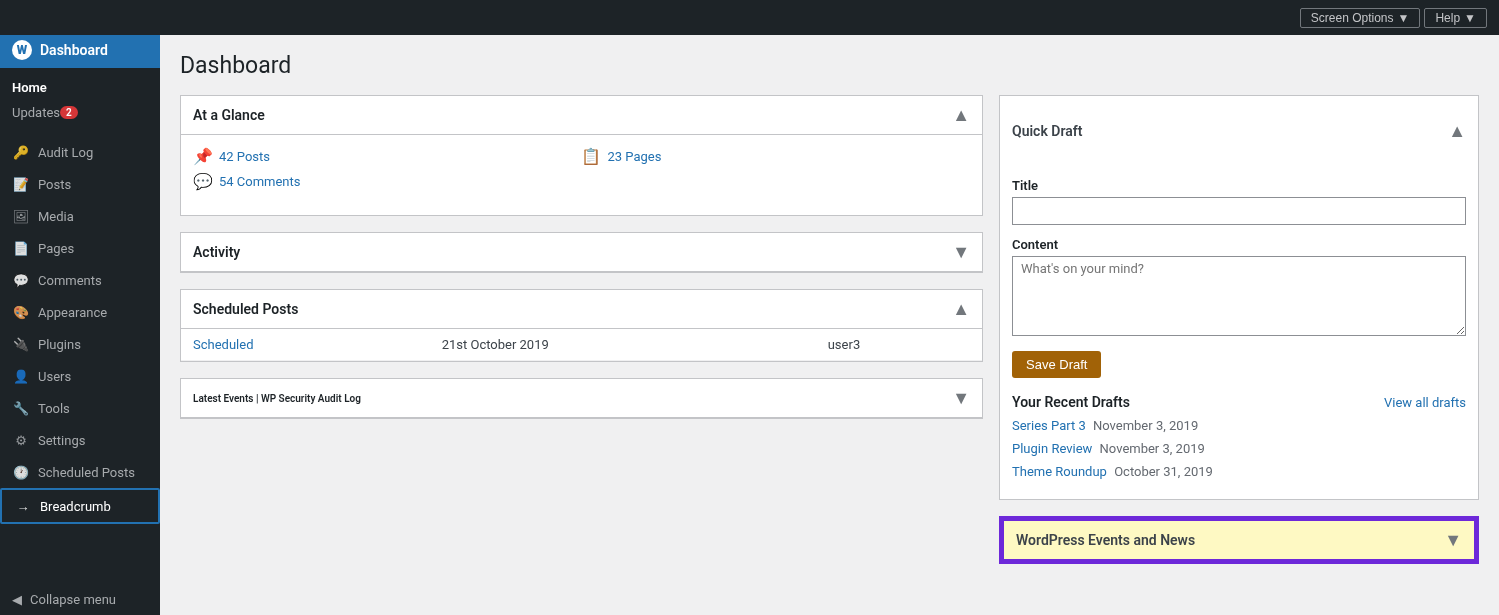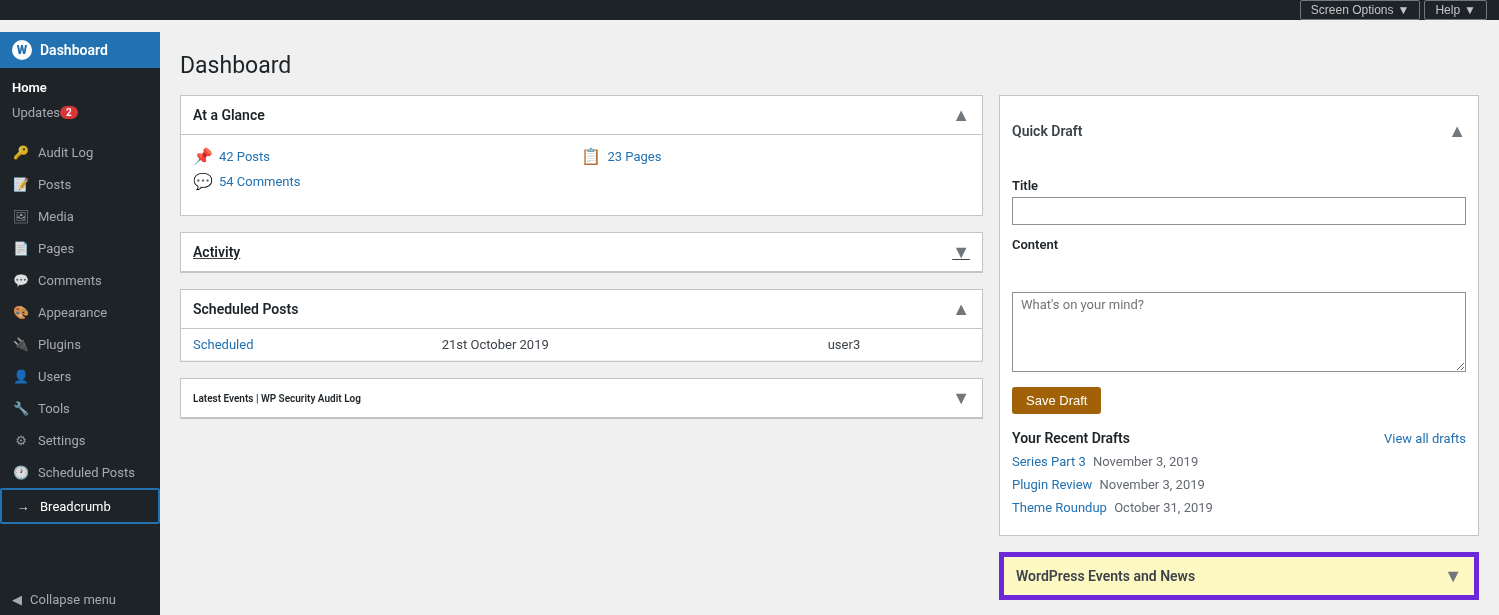--- a/index.html
+++ b/index.html
@@ -1,19 +1,19 @@
 <!DOCTYPE html>
 <html><head>
   <meta charset="utf-8">
   <style>
     * { box-sizing: border-box; margin: 0; padding: 0; }
     body { font-family: -apple-system, BlinkMacSystemFont, "Segoe UI", Roboto, sans-serif; font-size: 13px; background: #f0f0f1; color: #3c434a; display: flex; height: 615px; overflow: hidden; }
 
     
-    .top-bar { position: fixed; top: 0; left: 0; right: 0; height: 20px; background: #1d2327; display: flex; align-items: center; justify-content: flex-end; padding: 0 12px; gap: 4px; z-index: 100; }
+    .top-bar { position: fixed; top: 0; left: 0; right: 0; height: 35px; background: #1d2327; display: flex; align-items: center; justify-content: flex-end; padding: 0 12px; gap: 4px; z-index: 100; }
     .top-bar-btn { background: none; border: 1px solid #72777c; color: #c3c4c7; font-size: 12px; padding: 2px 10px; cursor: pointer; border-radius: 2px; display: flex; align-items: center; gap: 4px; }
 
     
     .sidebar { width: 160px; background: #1d2327; flex-shrink: 0; margin-top: 32px; overflow-y: auto; display: flex; flex-direction: column; }
     .sidebar-logo { background: #2271b1; padding: 8px 12px; display: flex; align-items: center; gap: 8px; color: #fff; font-size: 14px; font-weight: 600; }
     .sidebar-logo .wp-icon { width: 20px; height: 20px; background: #fff; border-radius: 50%; display: flex; align-items: center; justify-content: center; color: #2271b1; font-size: 12px; font-weight: 900; flex-shrink: 0; }
     .sidebar-section { padding: 8px 0; }
     .sidebar-home { color: #fff; padding: 4px 12px 8px; font-size: 13px; font-weight: 600; }
     .sidebar-updates { padding: 2px 12px 8px; display: flex; align-items: center; gap: 0; color: #a7aaad; font-size: 13px; }
     .sidebar-updates .badge { background: #d63638; color: #fff; border-radius: 10px; font-size: 10px; padding: 1px 6px; font-weight: 600; }
@@ -38,41 +38,41 @@
 
     
     .glance-grid { display: grid; grid-template-columns: 1fr 1fr; gap: 6px 0; margin-bottom: 12px; }
     .glance-item { display: flex; align-items: center; gap: 6px; color: #2271b1; font-size: 13px; }
     .glance-item a { color: #2271b1; text-decoration: none; }
     .glance-item .icon { color: #72777c; font-size: 16px; }
     .wp-info { font-size: 13px; color: #3c434a; }
     .wp-info a { color: #2271b1; text-decoration: none; }
 
     
-    .activity-header { display: flex; justify-content: space-between; align-items: center; padding: 8px 12px; cursor: pointer; text-decoration: underline; }
+    .activity-header { display: flex; justify-content: space-between; align-items: center; padding: 8px 12px; cursor: pointer; }
     .activity-header h2 { font-size: 14px; font-weight: 600; }
 
     
     .scheduled-table { width: 100%; border-collapse: collapse; }
     .scheduled-table td { padding: 8px 12px; font-size: 13px; }
     .scheduled-table tr { border-bottom: 1px solid #f0f0f1; }
     .scheduled-link { color: #2271b1; text-decoration: none; }
 
     
     .events-header { display: flex; justify-content: space-between; align-items: center; padding: 8px 12px; cursor: pointer; }
     .events-header h2 { font-size: 10px; font-weight: 600; }
 
     
     .quick-draft { background: #fff; border: 1px solid #c3c4c7; margin-bottom: 16px; }
     .qd-header { display: flex; align-items: center; justify-content: space-between; padding: 24px 12px; }
     .qd-header h2 { font-size: 14px; font-weight: 600; }
     .qd-body { padding: 12px; }
     .qd-label { font-size: 13px; font-weight: 600; color: #1d2327; margin-bottom: 4px; }
     .qd-input { width: 100%; border: 1px solid #8c8f94; padding: 4px 8px; font-size: 13px; color: #3c434a; border-radius: 0; outline: none; height: 28px; margin-bottom: 12px; }
-    .qd-textarea { width: 100%; border: 1px solid #8c8f94; padding: 4px 8px; font-size: 13px; color: #8c8f94; border-radius: 0; outline: none; height: 80px; resize: vertical; font-family: inherit; margin-bottom: 12px; margin-top: 36px; }
+    .qd-textarea { width: 100%; border: 1px solid #8c8f94; padding: 4px 8px; font-size: 13px; color: #8c8f94; border-radius: 0; outline: none; height: 80px; resize: vertical; font-family: inherit; margin-bottom: 12px; }
     .qd-save { background: #a16207; color: #fff; border: none; padding: 6px 14px; font-size: 13px; cursor: pointer; border-radius: 3px; font-weight: 400; }
     .recent-drafts { margin-top: 16px; }
     .rd-header { display: flex; align-items: center; justify-content: space-between; margin-bottom: 8px; }
     .rd-title { font-size: 14px; font-weight: 600; color: #1d2327; }
     .rd-viewall { color: #2271b1; text-decoration: none; font-size: 13px; }
     .draft-item { margin-bottom: 8px; font-size: 13px; }
     .draft-item a { color: #2271b1; text-decoration: none; }
     .draft-item .date { color: #646970; margin-left: 4px; }
 
     

